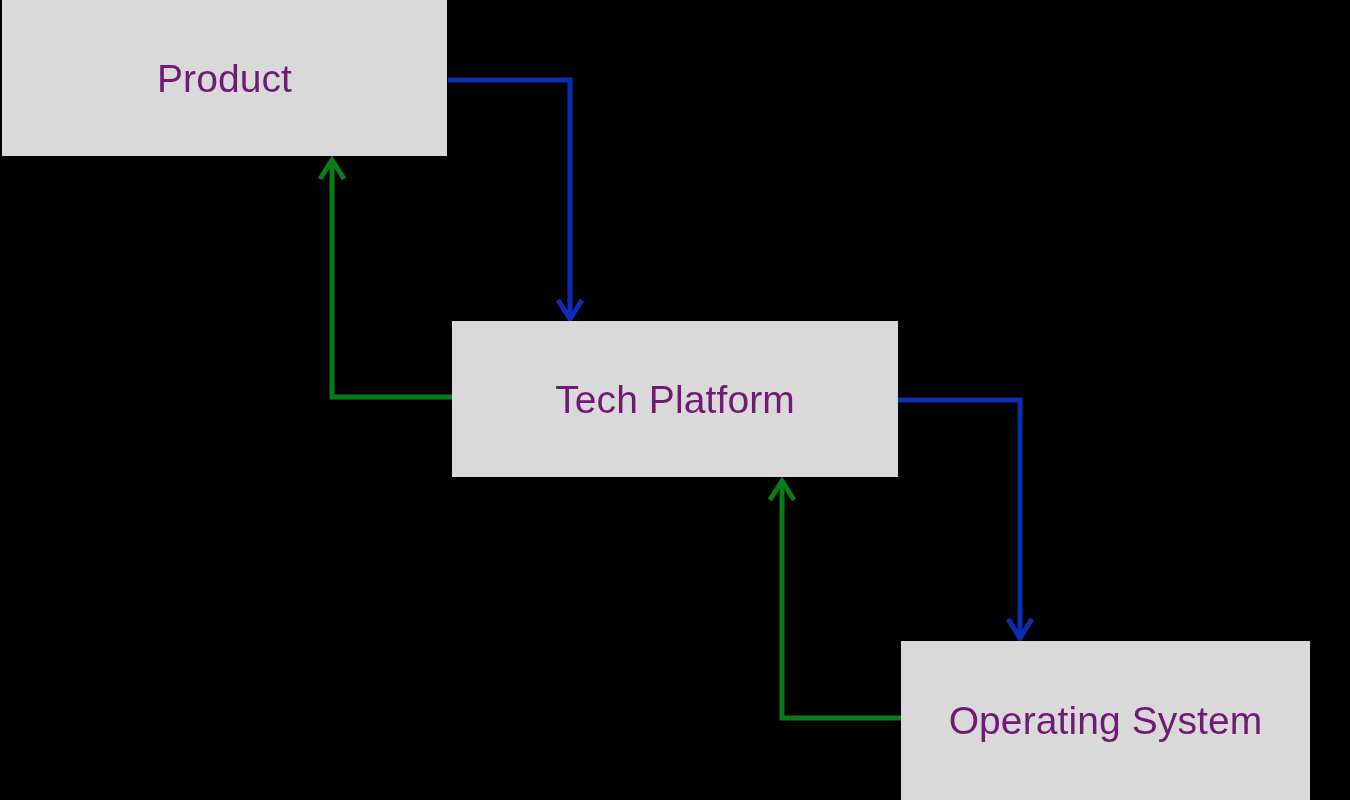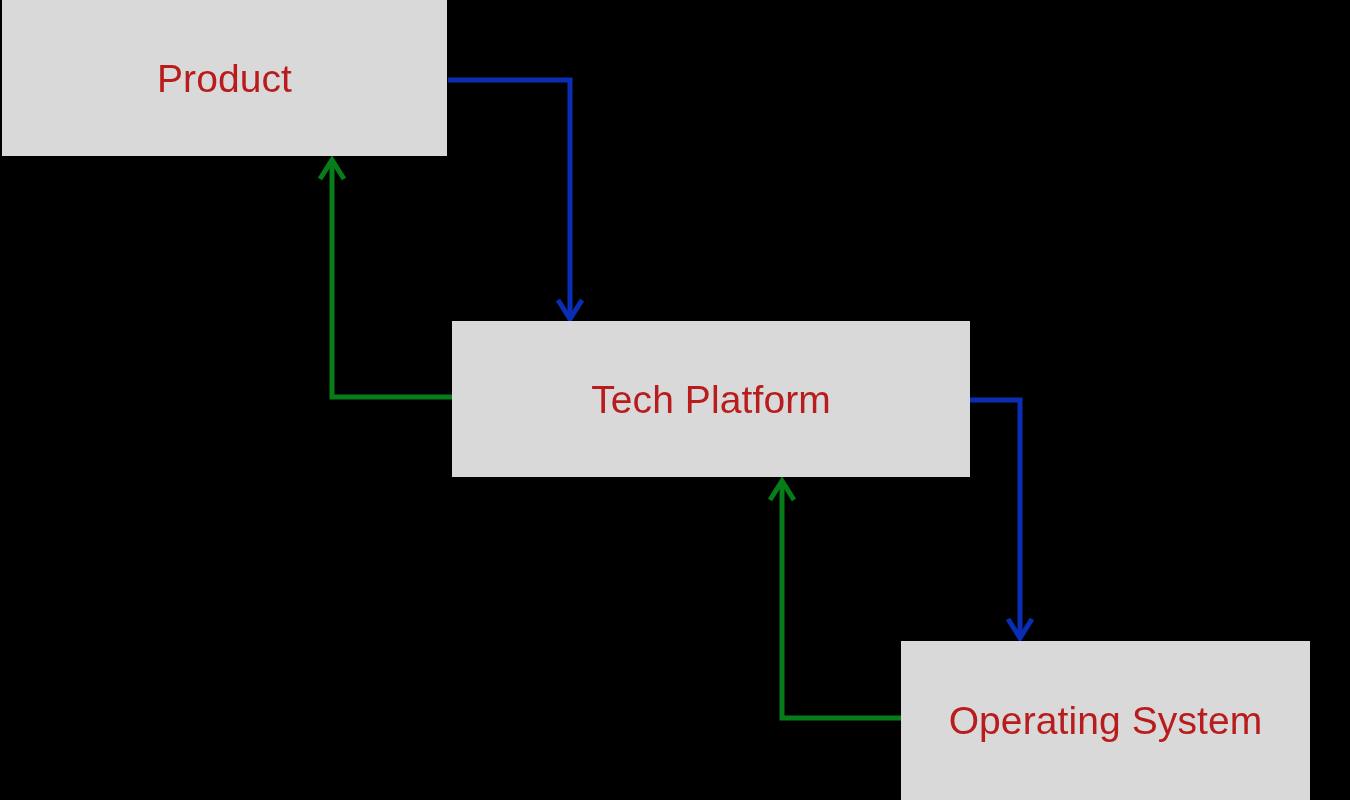--- a/index.html
+++ b/index.html
@@ -22,38 +22,38 @@
   }
   .node-box {
     position: absolute;
     background: #d9d9d9;
     display: flex;
     align-items: center;
     justify-content: center;
     box-sizing: border-box;
   }
   .node-label {
-    color: #b91c1c;
+    color: #701a75;
     font-family: "Liberation Sans", sans-serif;
     font-size: 39px;
     font-weight: 400;
     line-height: 1;
     letter-spacing: 0.1px;
     white-space: nowrap;
   }
   #node-product {
     left: 2px;
     top: 0px;
     width: 445px;
     height: 156px;
   }
   #node-tech-platform {
     left: 452px;
     top: 321px;
-    width: 518px;
+    width: 446px;
     height: 156px;
   }
   #node-operating-system {
     left: 901px;
     top: 641px;
     width: 409px;
     height: 159px;
   }
   #edge-layer {
     position: absolute;

